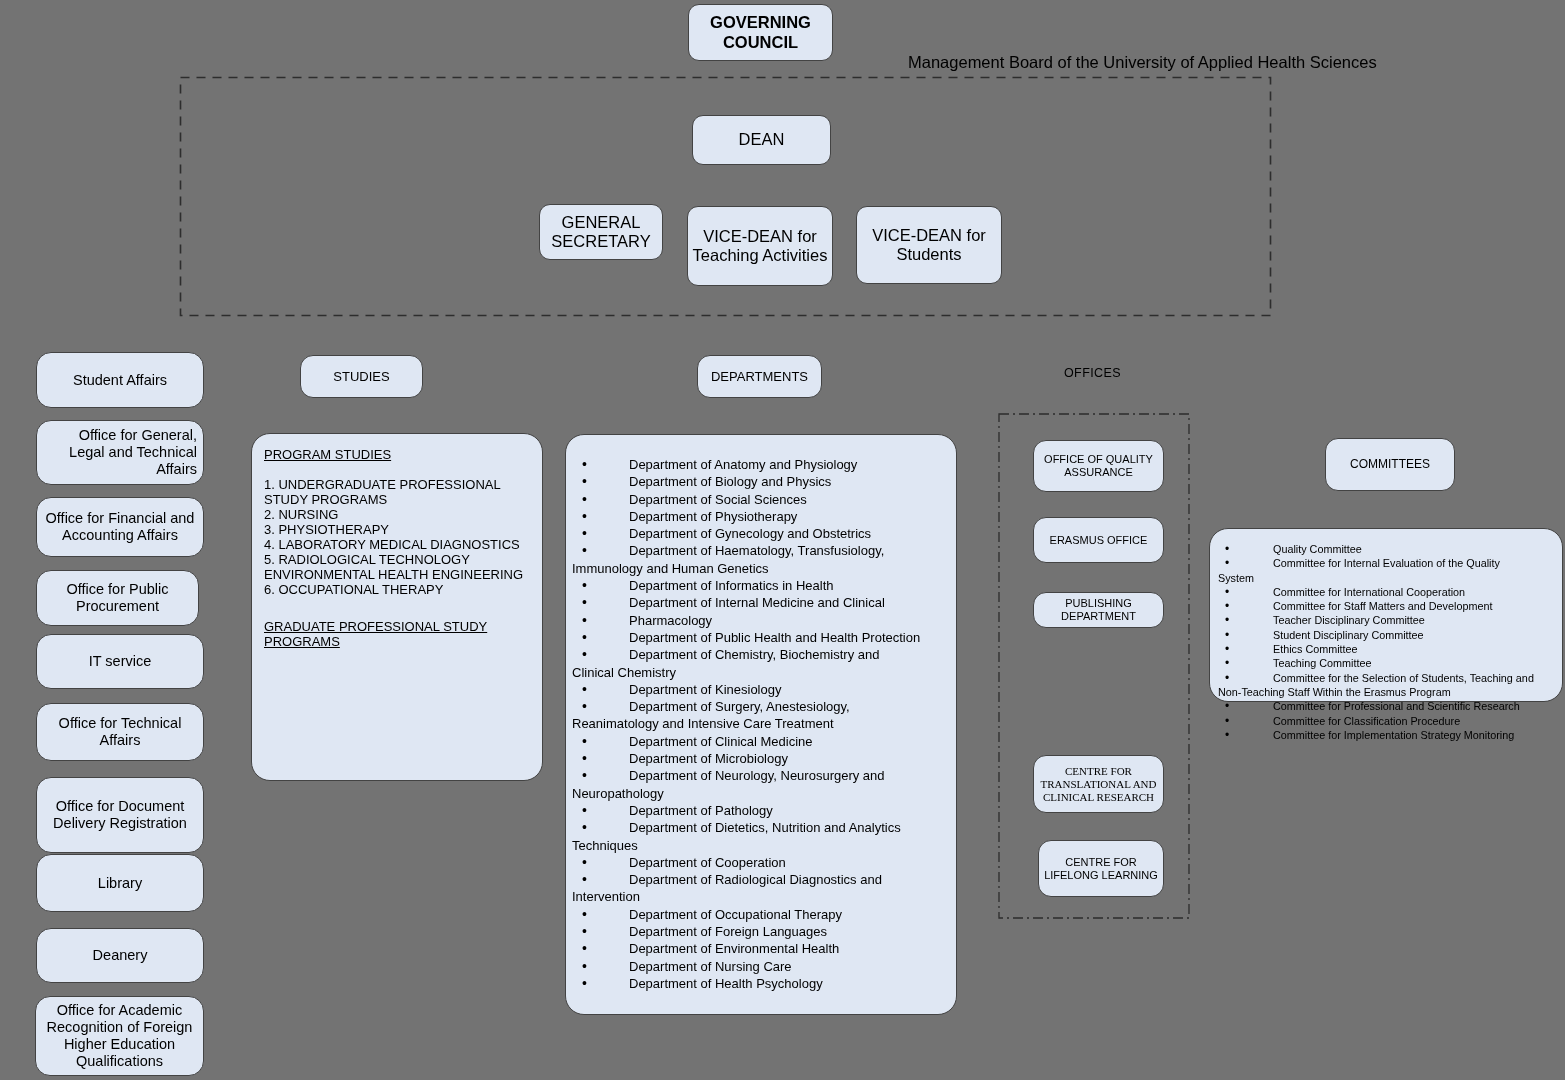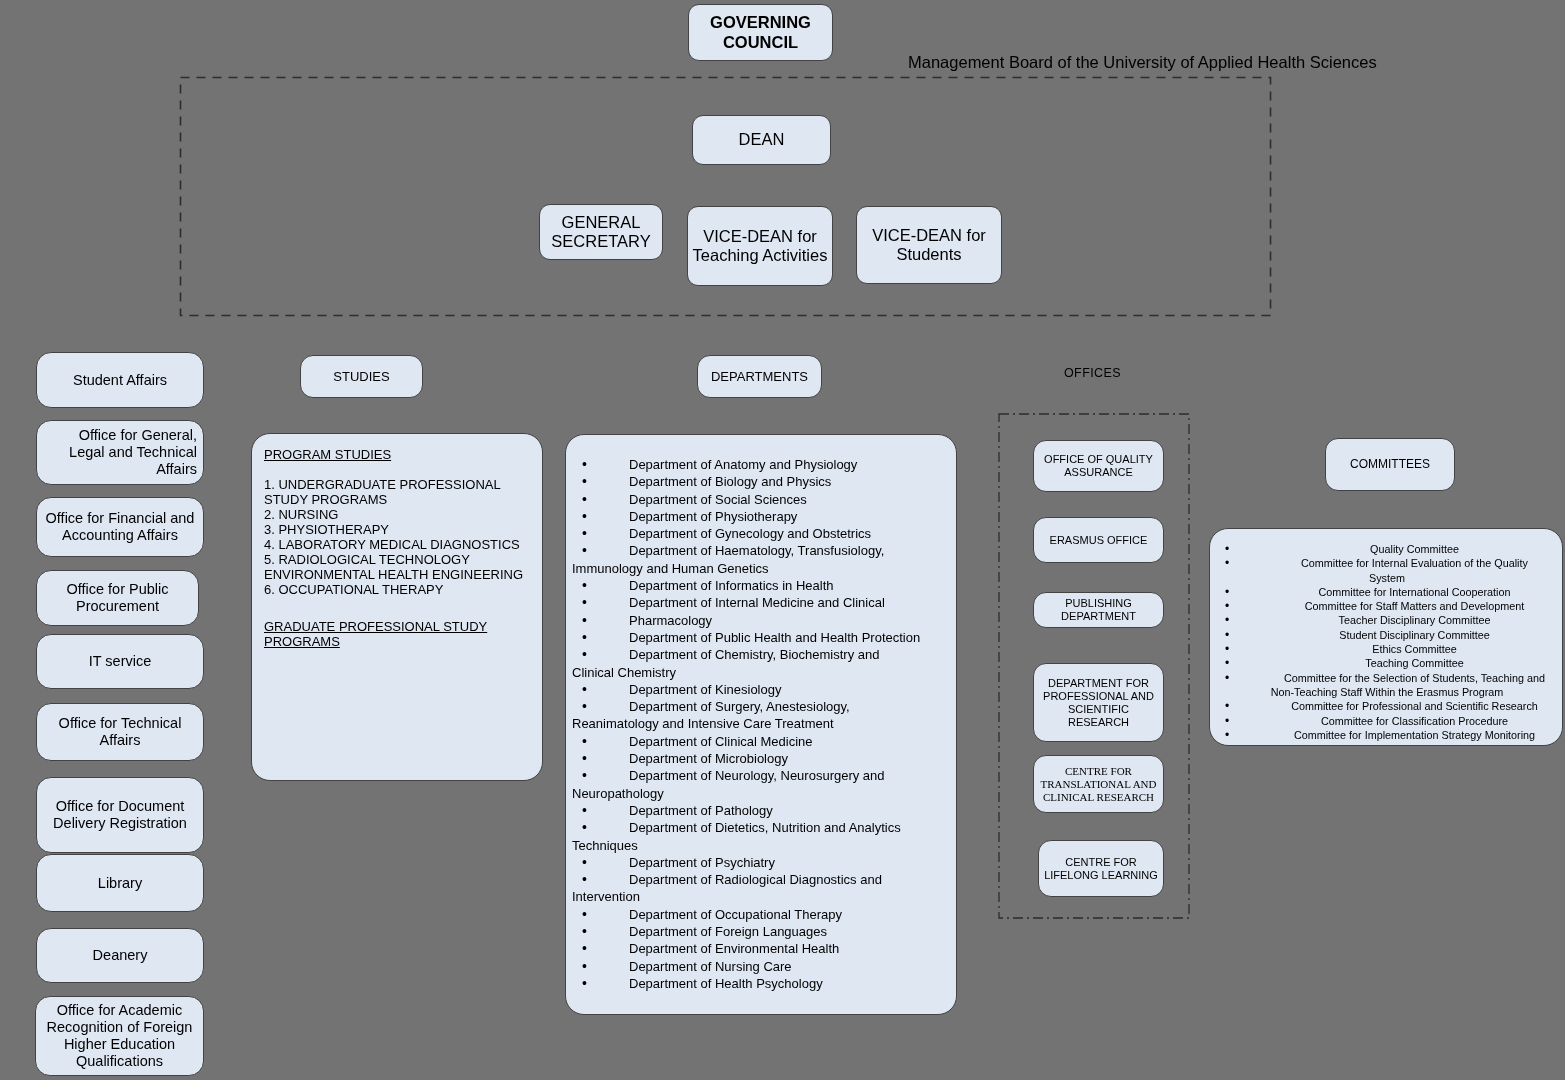--- a/index.html
+++ b/index.html
@@ -113,42 +113,41 @@
       <div class="li">Department of Kinesiology</div>
       <div class="li">Department of Surgery, Anestesiology,
 Reanimatology and Intensive Care Treatment</div>
       <div class="li">Department of Clinical Medicine</div>
       <div class="li">Department of Microbiology</div>
       <div class="li">Department of Neurology, Neurosurgery and
 Neuropathology</div>
       <div class="li">Department of Pathology</div>
       <div class="li">Department of Dietetics, Nutrition and Analytics
 Techniques</div>
-      <div class="li">Department of Psychiatry</div>
+      <div class="li">Department of Cooperation</div>
       <div class="li">Department of Radiological Diagnostics and
 Intervention</div>
       <div class="li">Department of Occupational Therapy</div>
       <div class="li">Department of Foreign Languages</div>
       <div class="li">Department of Environmental Health</div>
       <div class="li">Department of Nursing Care</div>
       <div class="li">Department of Health Psychology</div>
     </div>
 
   <div class="label" style="left:1064px;top:366px;font-size:12.5px;letter-spacing:0.4px;">OFFICES</div>
 
   <div class="node officebox" style="left:1033px;top:440px;width:131px;height:52px;">OFFICE OF QUALITY ASSURANCE</div>
   <div class="node officebox" style="left:1033px;top:517px;width:131px;height:46px;">ERASMUS OFFICE</div>
   <div class="node officebox" style="left:1033px;top:592px;width:131px;height:36px;">PUBLISHING DEPARTMENT</div>
-  <div class="node officebox" style="left:1033px;top:663px;width:131px;height:79px;">DEPARTMENT FOR PROFESSIONAL AND SCIENTIFIC RESEARCH</div>
   <div class="node officebox" style="left:1033px;top:755px;width:131px;height:58px;font-family:Liberation Serif, serif;">CENTRE FOR TRANSLATIONAL AND CLINICAL RESEARCH</div>
   <div class="node officebox" style="left:1038px;top:840px;width:126px;height:57px;">CENTRE FOR LIFELONG LEARNING</div>
 
   <div class="node pill" style="left:1325px;top:438px;width:130px;height:53px;font-size:12px;">COMMITTEES</div>
 
-  <div class="bigbox" id="committees-box" style="left:1209px;top:528px;width:354px;height:218px;text-align:center;">
+  <div class="bigbox" id="committees-box" style="left:1209px;top:528px;width:354px;height:174px;">
       <div class="li">Quality Committee</div>
       <div class="li">Committee for Internal Evaluation of the Quality
 System</div>
       <div class="li">Committee for International Cooperation</div>
       <div class="li">Committee for Staff Matters and Development</div>
       <div class="li">Teacher Disciplinary Committee</div>
       <div class="li">Student Disciplinary Committee</div>
       <div class="li">Ethics Committee</div>
       <div class="li">Teaching Committee</div>
       <div class="li">Committee for the Selection of Students, Teaching and

